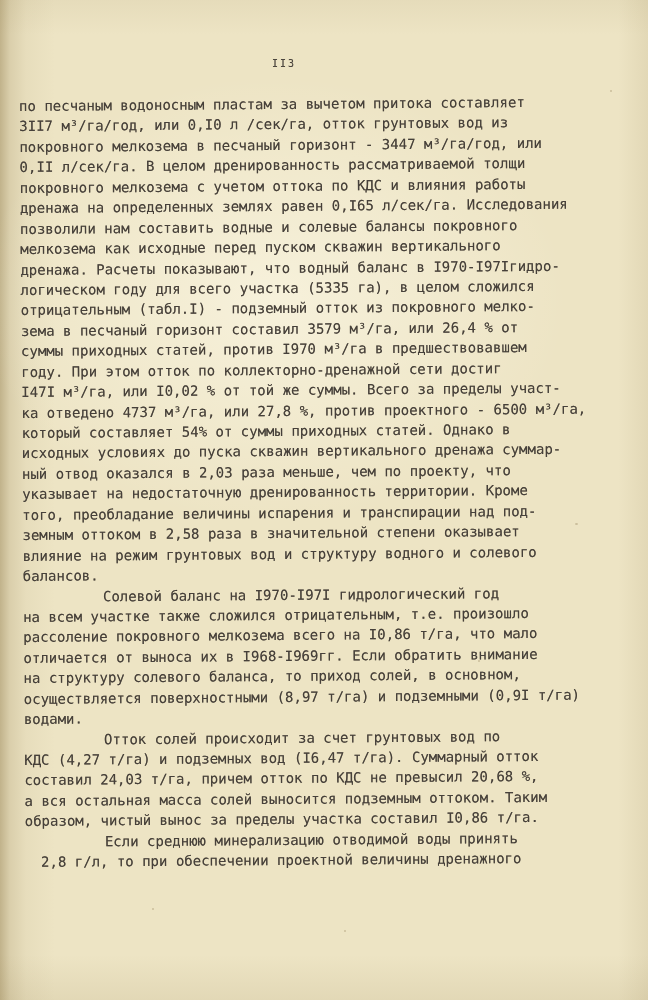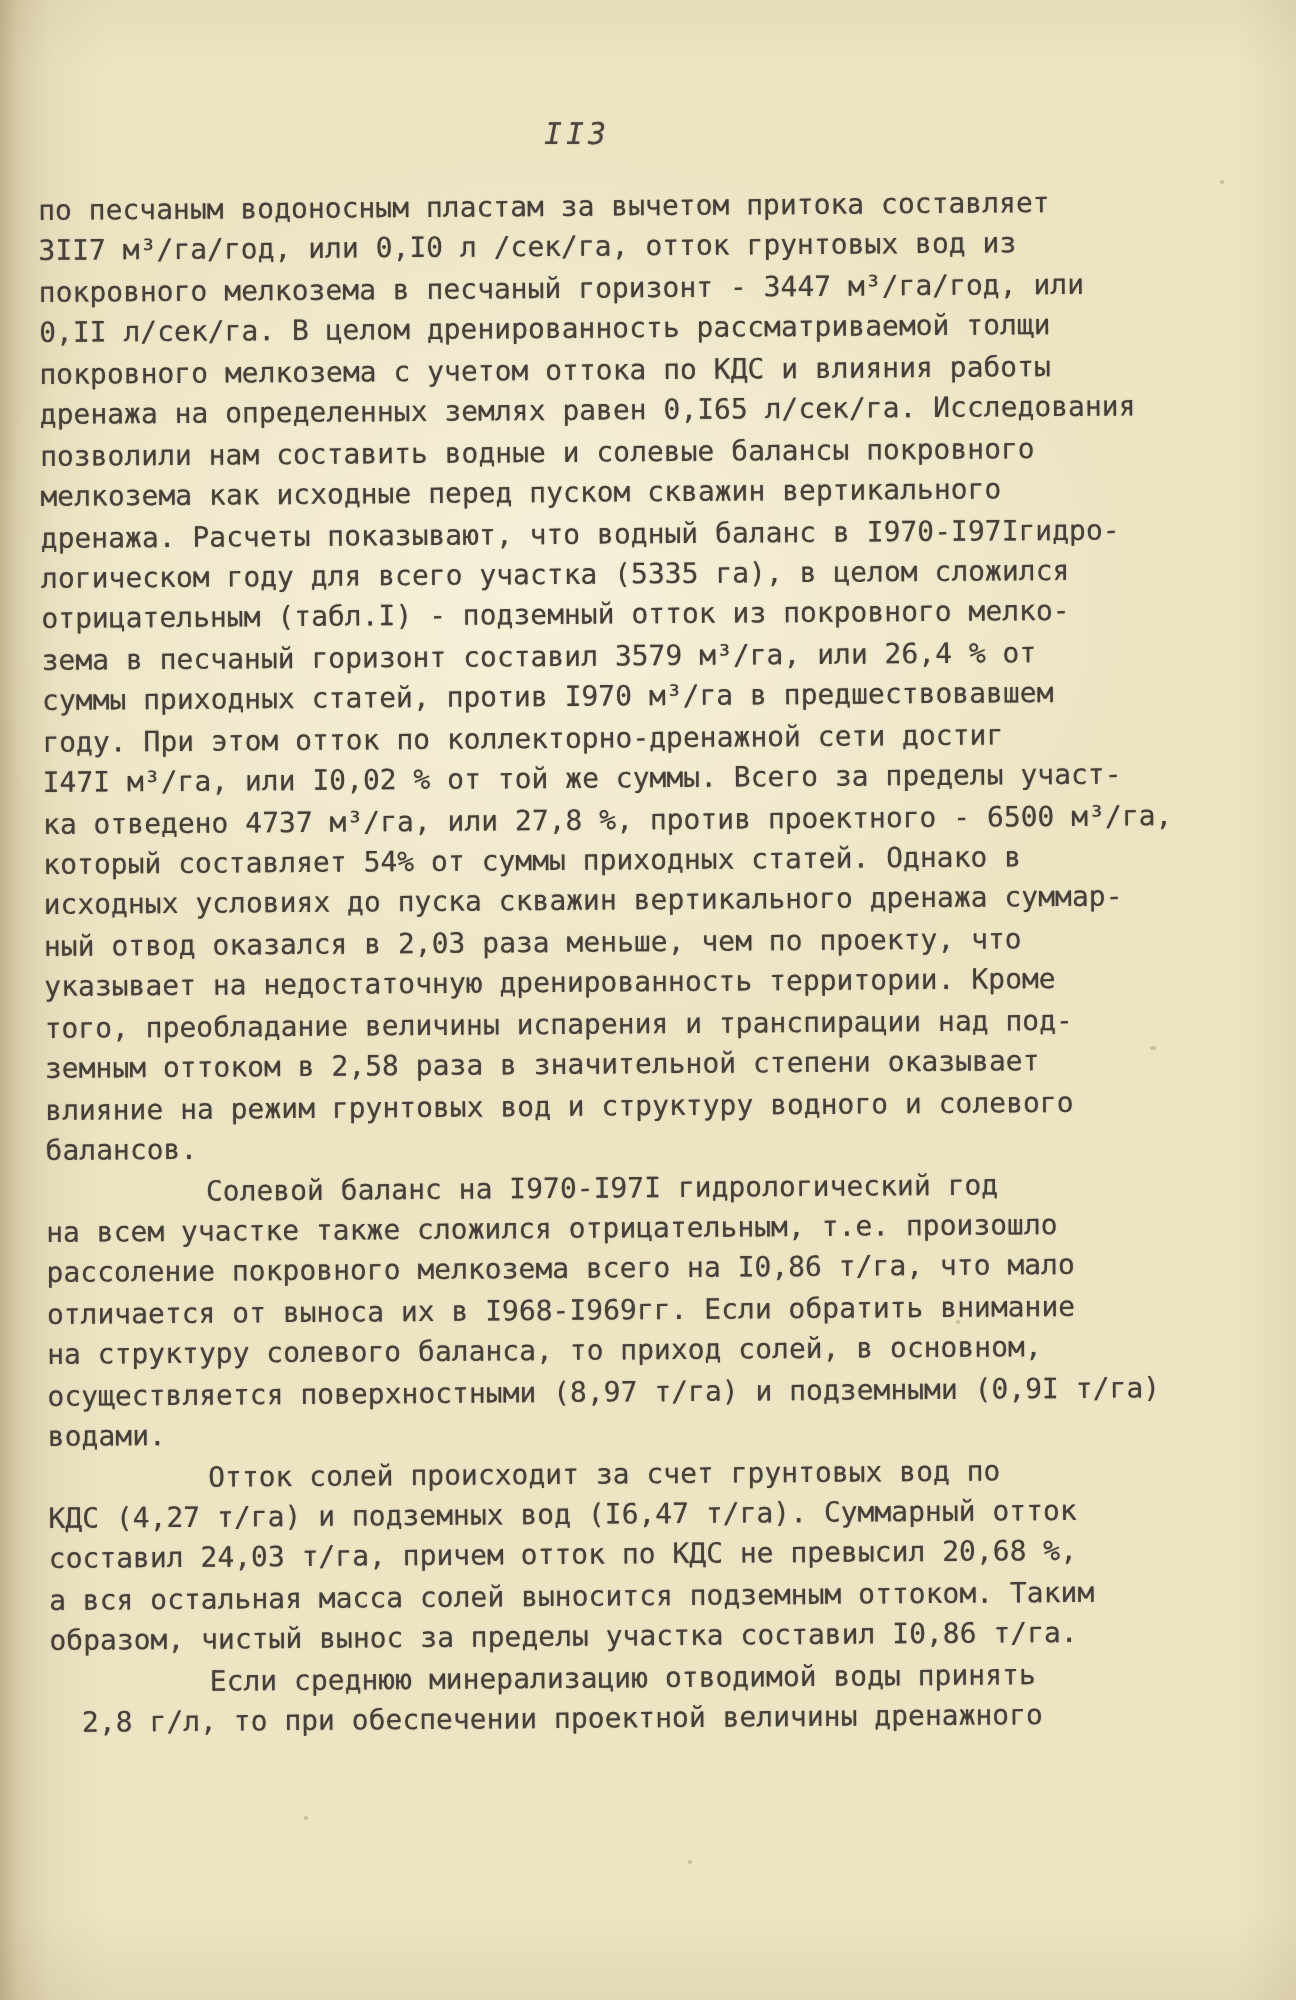--- a/index.html
+++ b/index.html
@@ -21,25 +21,24 @@
       linear-gradient(90deg, rgba(132,110,60,0.42) 0px, rgba(132,110,60,0.18) 10px, rgba(132,110,60,0.06) 26px, rgba(132,110,60,0) 55px),
       linear-gradient(270deg, rgba(132,110,60,0.10) 0px, rgba(132,110,60,0) 30px),
       linear-gradient(0deg, rgba(132,110,60,0.10) 0px, rgba(132,110,60,0) 45px),
       linear-gradient(180deg, rgba(132,110,60,0.07) 0px, rgba(132,110,60,0) 35px),
       #ede4c4;
   }
   .page-number {
     position: absolute;
     top: 58px;
     left: 272px;
-    font-size: 15px;
+    font-size: 10px;
     letter-spacing: 2px;
     color: #4c463e;
     text-shadow: 0 0 0.6px rgba(76,70,62,0.55);
-    font-style: italic;
   }
   .text-block {
     position: absolute;
     left: 19px;
     top: 96px;
     width: 612px;
     transform: rotate(-0.45deg);
     transform-origin: 0 0;
     font-size: 14px;
     line-height: 20.45px;

